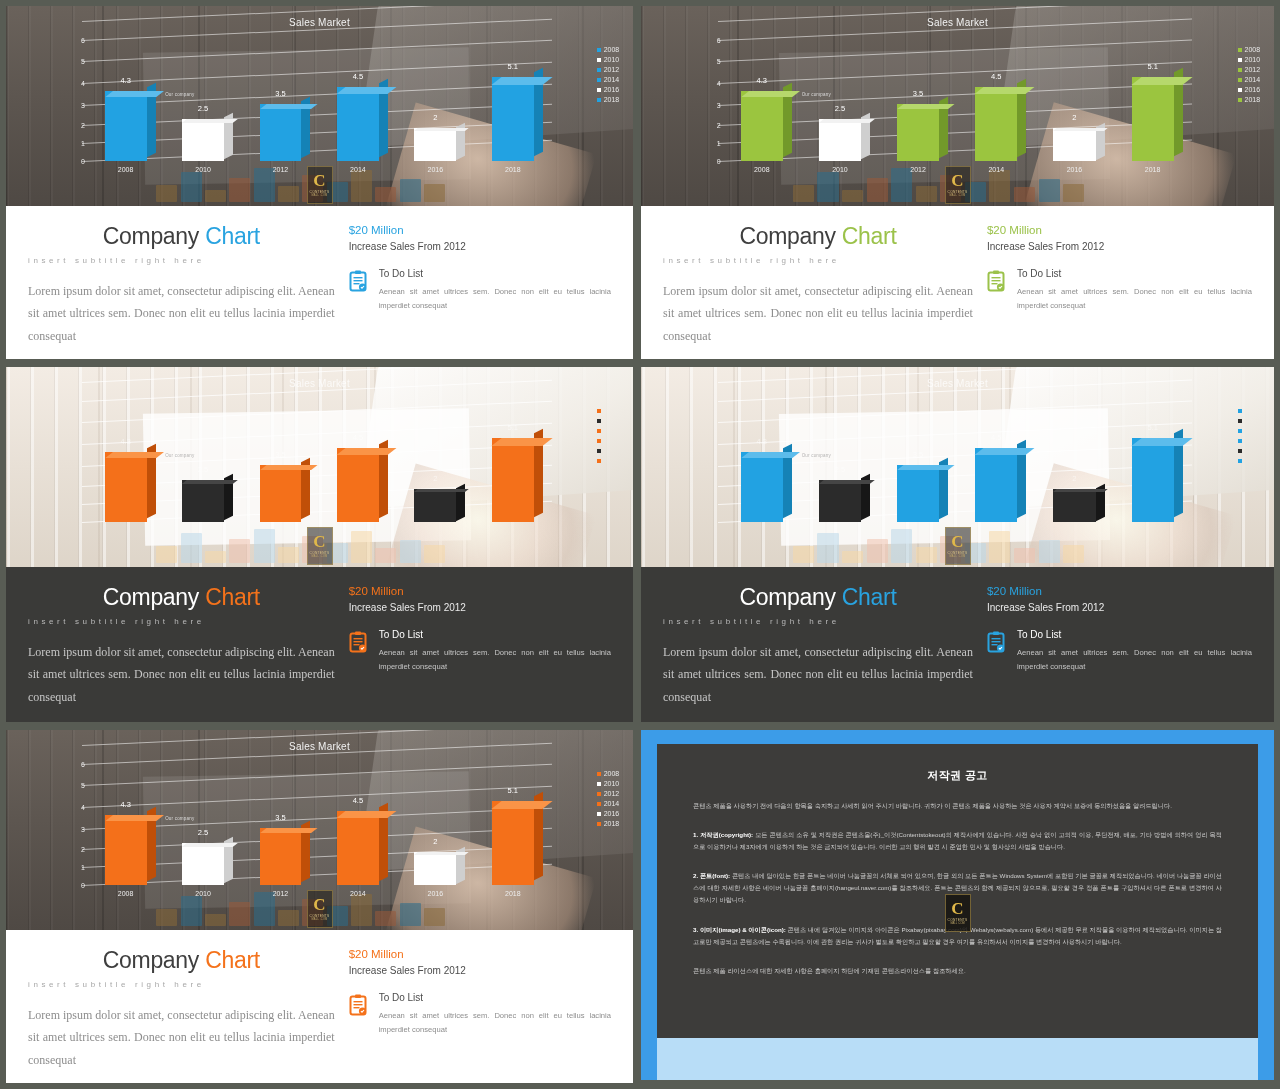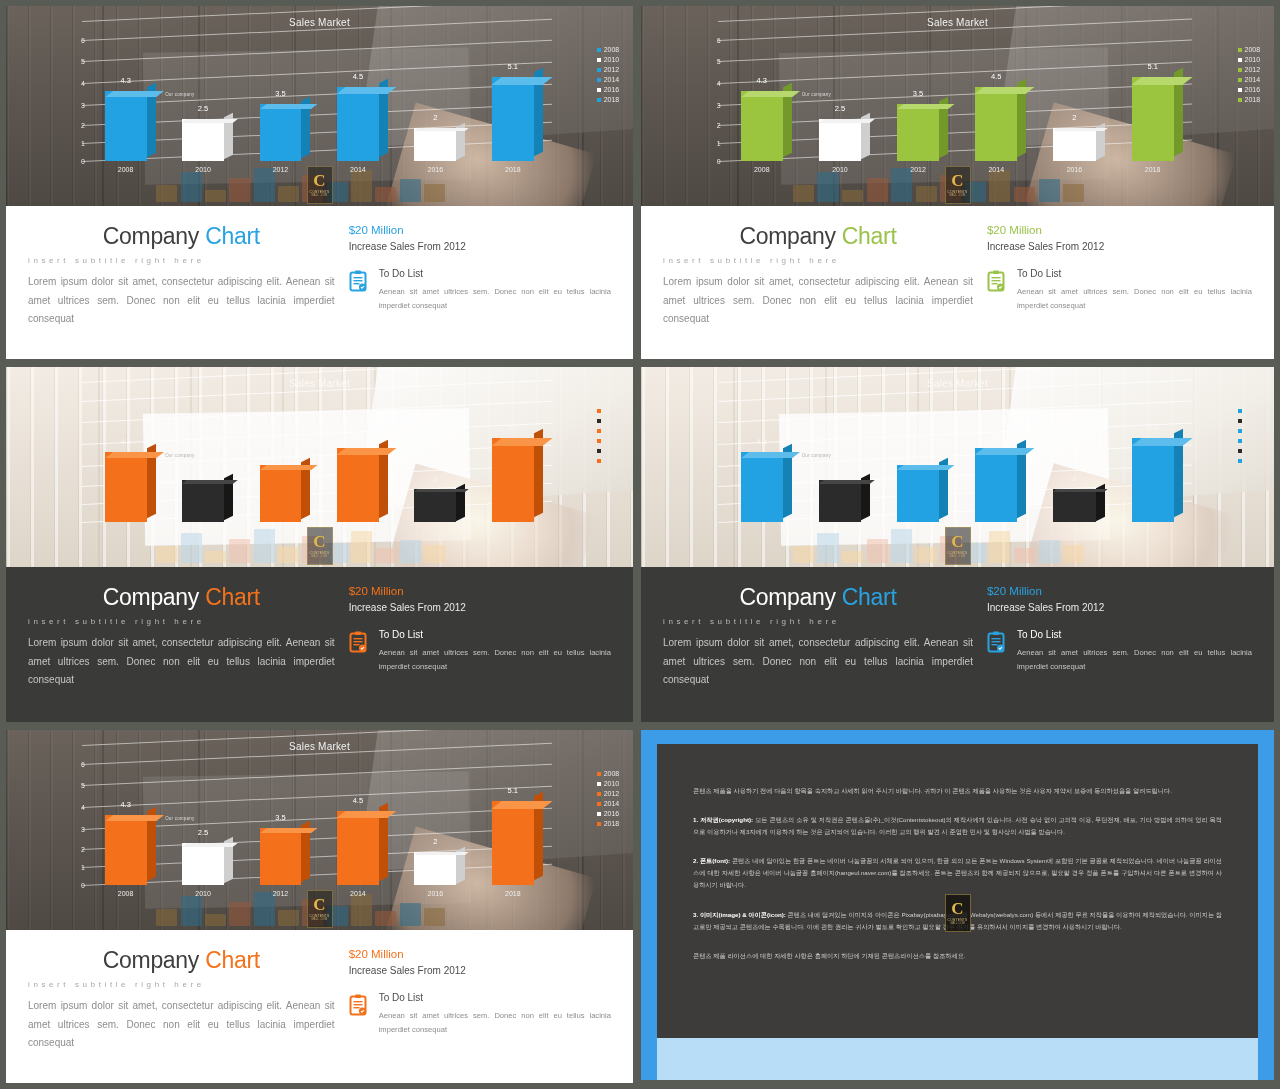--- a/index.html
+++ b/index.html
@@ -149,21 +149,21 @@
 
   h1.title { font-size:23px; font-weight:normal; line-height:1.1; letter-spacing:-.3px;text-align:center; }
   .textzone.white h1.title { color:#3f3f3f; }
   .textzone.dark  h1.title { color:#ffffff; }
   h1.title em { font-style:normal; }
 
   .subtitle { margin-top:7px; font-size:8px; letter-spacing:3.6px; }
   .textzone.white .subtitle { color:#a8a8a8; }
   .textzone.dark  .subtitle { color:#b9b9b9; }
 
-  .body { margin-top:8px; font-size:10px; line-height:1.85; text-align:justify; }
+  .body { margin-top:15px; font-size:12px; line-height:1.85; text-align:justify;font-family:Liberation Serif, serif; }
   .textzone.white .body { color:#8d8d8d; }
   .textzone.dark  .body { color:#c6c6c6; }
 
   .money { font-size:11.5px; }
   .sub2  { margin-top:5px; font-size:10px; }
   .textzone.white .sub2 { color:#4c4c4c; }
   .textzone.dark  .sub2 { color:#eaeaea; }
 
   .todo { margin-top:16px; display:flex; gap:10px; }
   .todo .icowrap { width:20px; flex:0 0 20px; padding-top:2px; }
@@ -1059,20 +1059,21 @@
           </div>
         </div>
       </div>
     </div>
   </div>
 
   <div class="cell p6">
     <div class="slide">
       <div class="copy-outer">
         <div class="copy-inner">
+          <div class="copy-title">저작권 공고</div>
           <p class="copy-p">콘텐츠 제품을 사용하기 전에 다음의 항목을 숙지하고 사세히 읽어 주시기 바랍니다. 귀하가 이 콘텐츠 제품을 사용하는 것은 사용자 계약서 보증에 동의하셨음을 알려드립니다.</p>
           <p class="copy-p">
             <b>1. 저작권(copyright):</b>
             <span>모든 콘텐츠의 소유 및 저작권은 콘텐츠몰(주)_이것(Contentstokeout)의 제작사에게 있습니다. 사전 승낙 없이 고의적 이용, 무단전재, 배포, 기타 방법에 의하여 영리 목적으로 이용하거나 제3자에게 이용하게 하는 것은 금지되어 있습니다. 이러한 고의 행위 발견 시 준엄한 민사 및 형사상의 사법을 받습니다.</span>
           </p>
           <p class="copy-p">
             <b>2. 폰트(font):</b>
             <span>콘텐츠 내에 담아있는 한글 폰트는 네이버 나눔글꼴의 서체로 되어 있으며, 한글 외의 모든 폰트는 Windows System에 포함된 기본 글꼴로 제작되었습니다. 네이버 나눔글꼴 라이선스에 대한 자세한 사항은 네이버 나눔글꼴 홈페이지(hangeul.naver.com)를 참조하세요. 폰트는 콘텐츠와 함께 제공되지 않으므로, 필요할 경우 정품 폰트를 구입하셔서 다른 폰트로 변경하여 사용하시기 바랍니다.</span>
           </p>
           <p class="copy-p">

